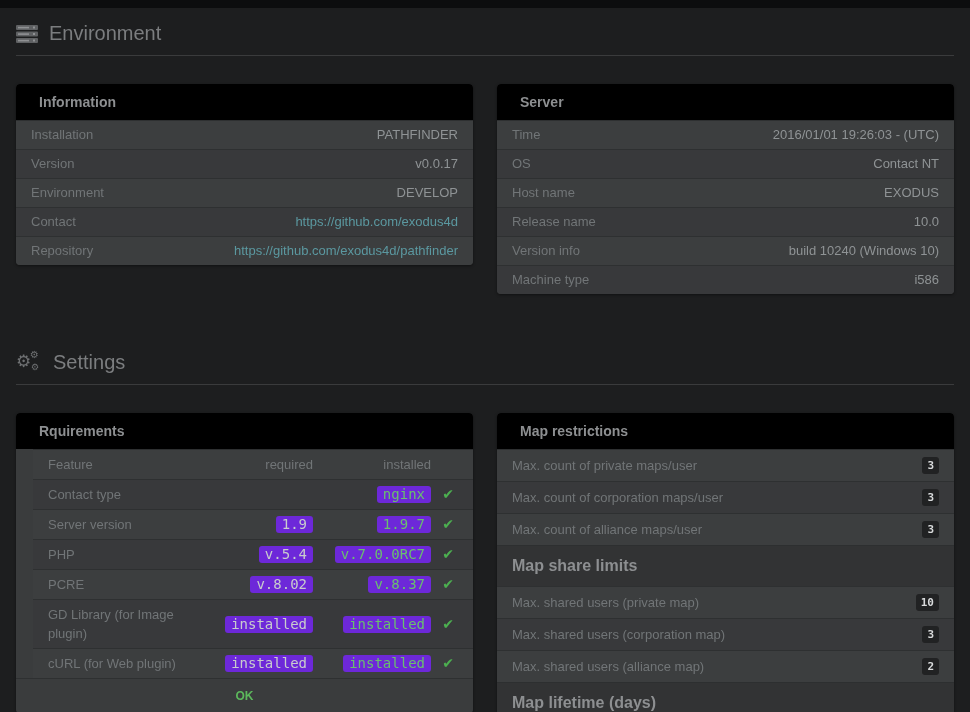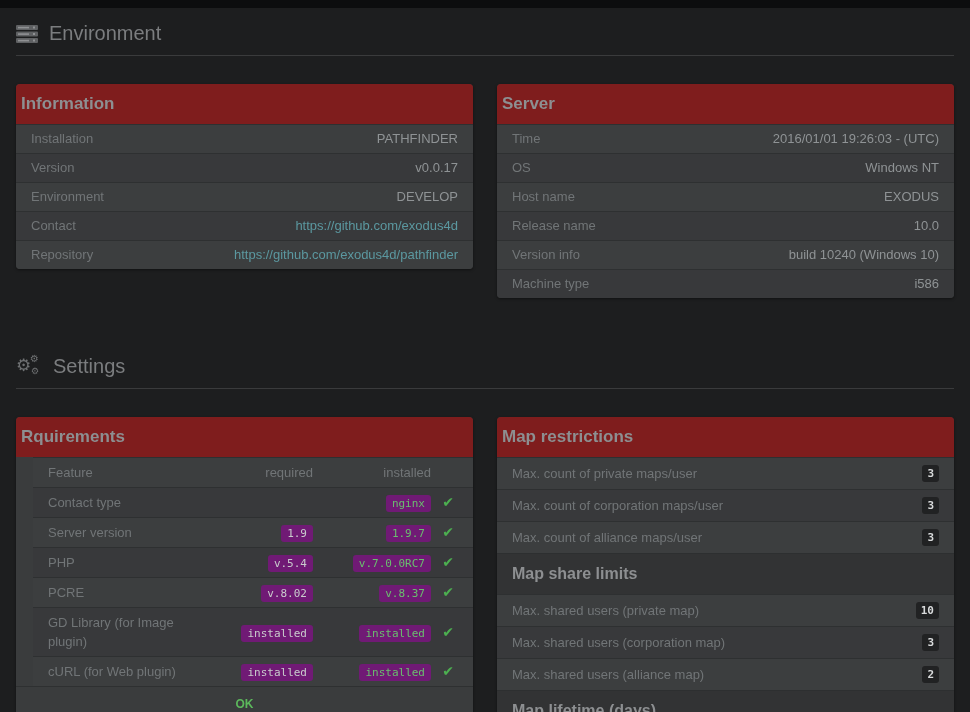--- a/index.html
+++ b/index.html
@@ -35,23 +35,23 @@
   
   .cols { display:flex; gap:24px; margin-top:28px; align-items:flex-start; }
   .col { flex:1; min-width:0; }
 
   
   .panel {
     background:#3a3c3d; border-radius:4px; overflow:hidden;
     box-shadow:0 1px 3px rgba(0,0,0,0.45);
   }
   .panel-heading {
-    background:#7f1d1d; color:#8d8f91;
-    font-size:17px; font-weight:bold;
-    padding:10px 5px;
+    background:#000000; color:#8d8f91;
+    font-size:14px; font-weight:bold;
+    padding:10px 23px;
   }
   .sub-heading {
     background:#323334; color:#8d8f91;
     font-size:16px; font-weight:bold;
     padding:11px 15px;
     border-top:1px solid #2d2f30;
   }
 
   
   .kvrow {
@@ -74,22 +74,22 @@
   .striped > .reqrow:nth-of-type(odd)  { background:#3c3e3f; }
   .striped > .reqrow:nth-of-type(even) { background:#38393b; }
   .reqrow .c-feature { flex:1; color:#717577; }
   .reqrow .c-req  { width:100px; text-align:right; color:#717577; }
   .reqrow .c-inst { width:118px; text-align:right; color:#717577; }
   .reqrow .c-check{ width:34px; text-align:center; }
   .check { color:#4caf50; font-size:14px; font-weight:bold;
            font-family:"DejaVu Sans", sans-serif; }
 
   .kbd {
-    font-family:"DejaVu Sans Mono", monospace; font-size:11px;
-    background:#701a75; border-radius:3px; padding:2px 6px;
+    font-family:"DejaVu Sans Mono", monospace; font-size:14px;
+    background:#6d28d9; border-radius:3px; padding:2px 6px;
     color:#c9cccd; display:inline-block; line-height:13px;
   }
   .kbd.green { color:#6abf6e; }
   .kbd:empty { display:none; }
 
   .numbadge {
     font-family:"DejaVu Sans Mono", monospace; font-size:11px; font-weight:bold;
     background:#212223; border-radius:3px; padding:2px 5px;
     color:#d8dadb; display:inline-block; min-width:9px; height:17px;
     text-align:center; line-height:13px;
@@ -162,21 +162,21 @@
     <div class="col">
       <div class="panel">
         <div class="panel-heading">Server</div>
         <div class="striped">
           <div class="kvrow">
             <span class="k">Time</span>
             <span class="v">2016/01/01 19:26:03 - (UTC)</span>
           </div>
           <div class="kvrow">
             <span class="k">OS</span>
-            <span class="v">Windows NT</span>
+            <span class="v">Contact NT</span>
           </div>
           <div class="kvrow">
             <span class="k">Host name</span>
             <span class="v">EXODUS</span>
           </div>
           <div class="kvrow">
             <span class="k">Release name</span>
             <span class="v">10.0</span>
           </div>
           <div class="kvrow">

